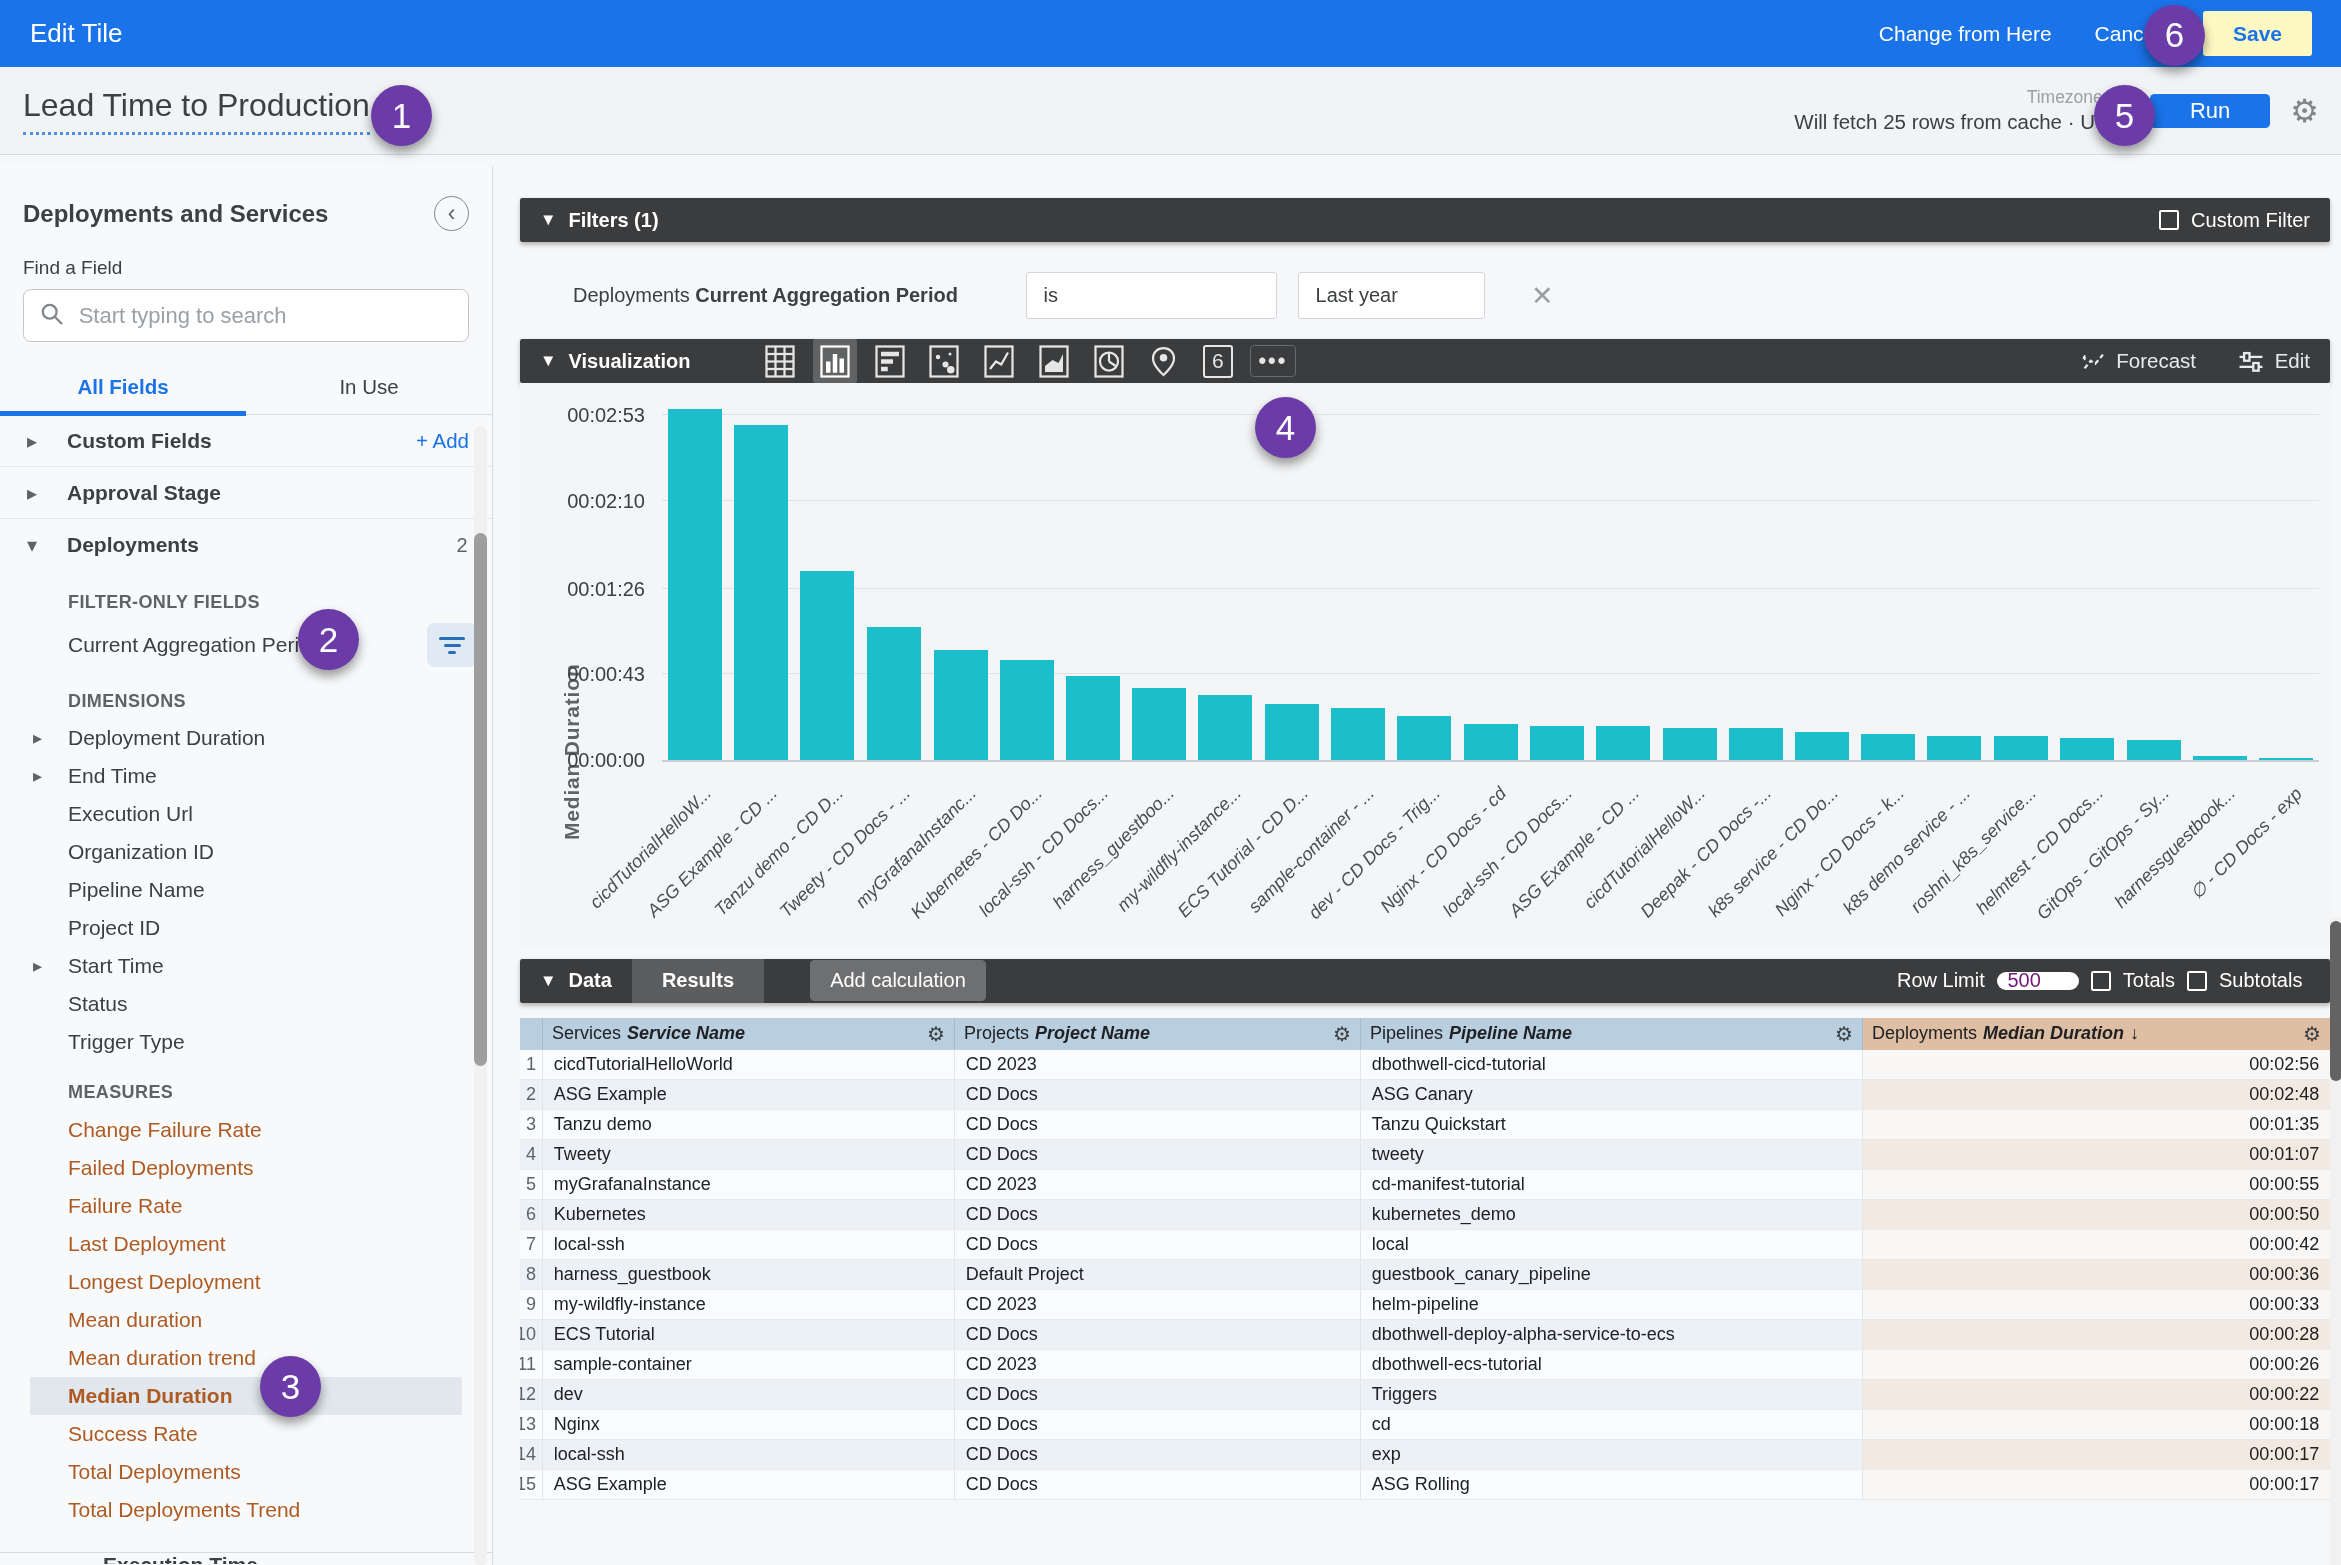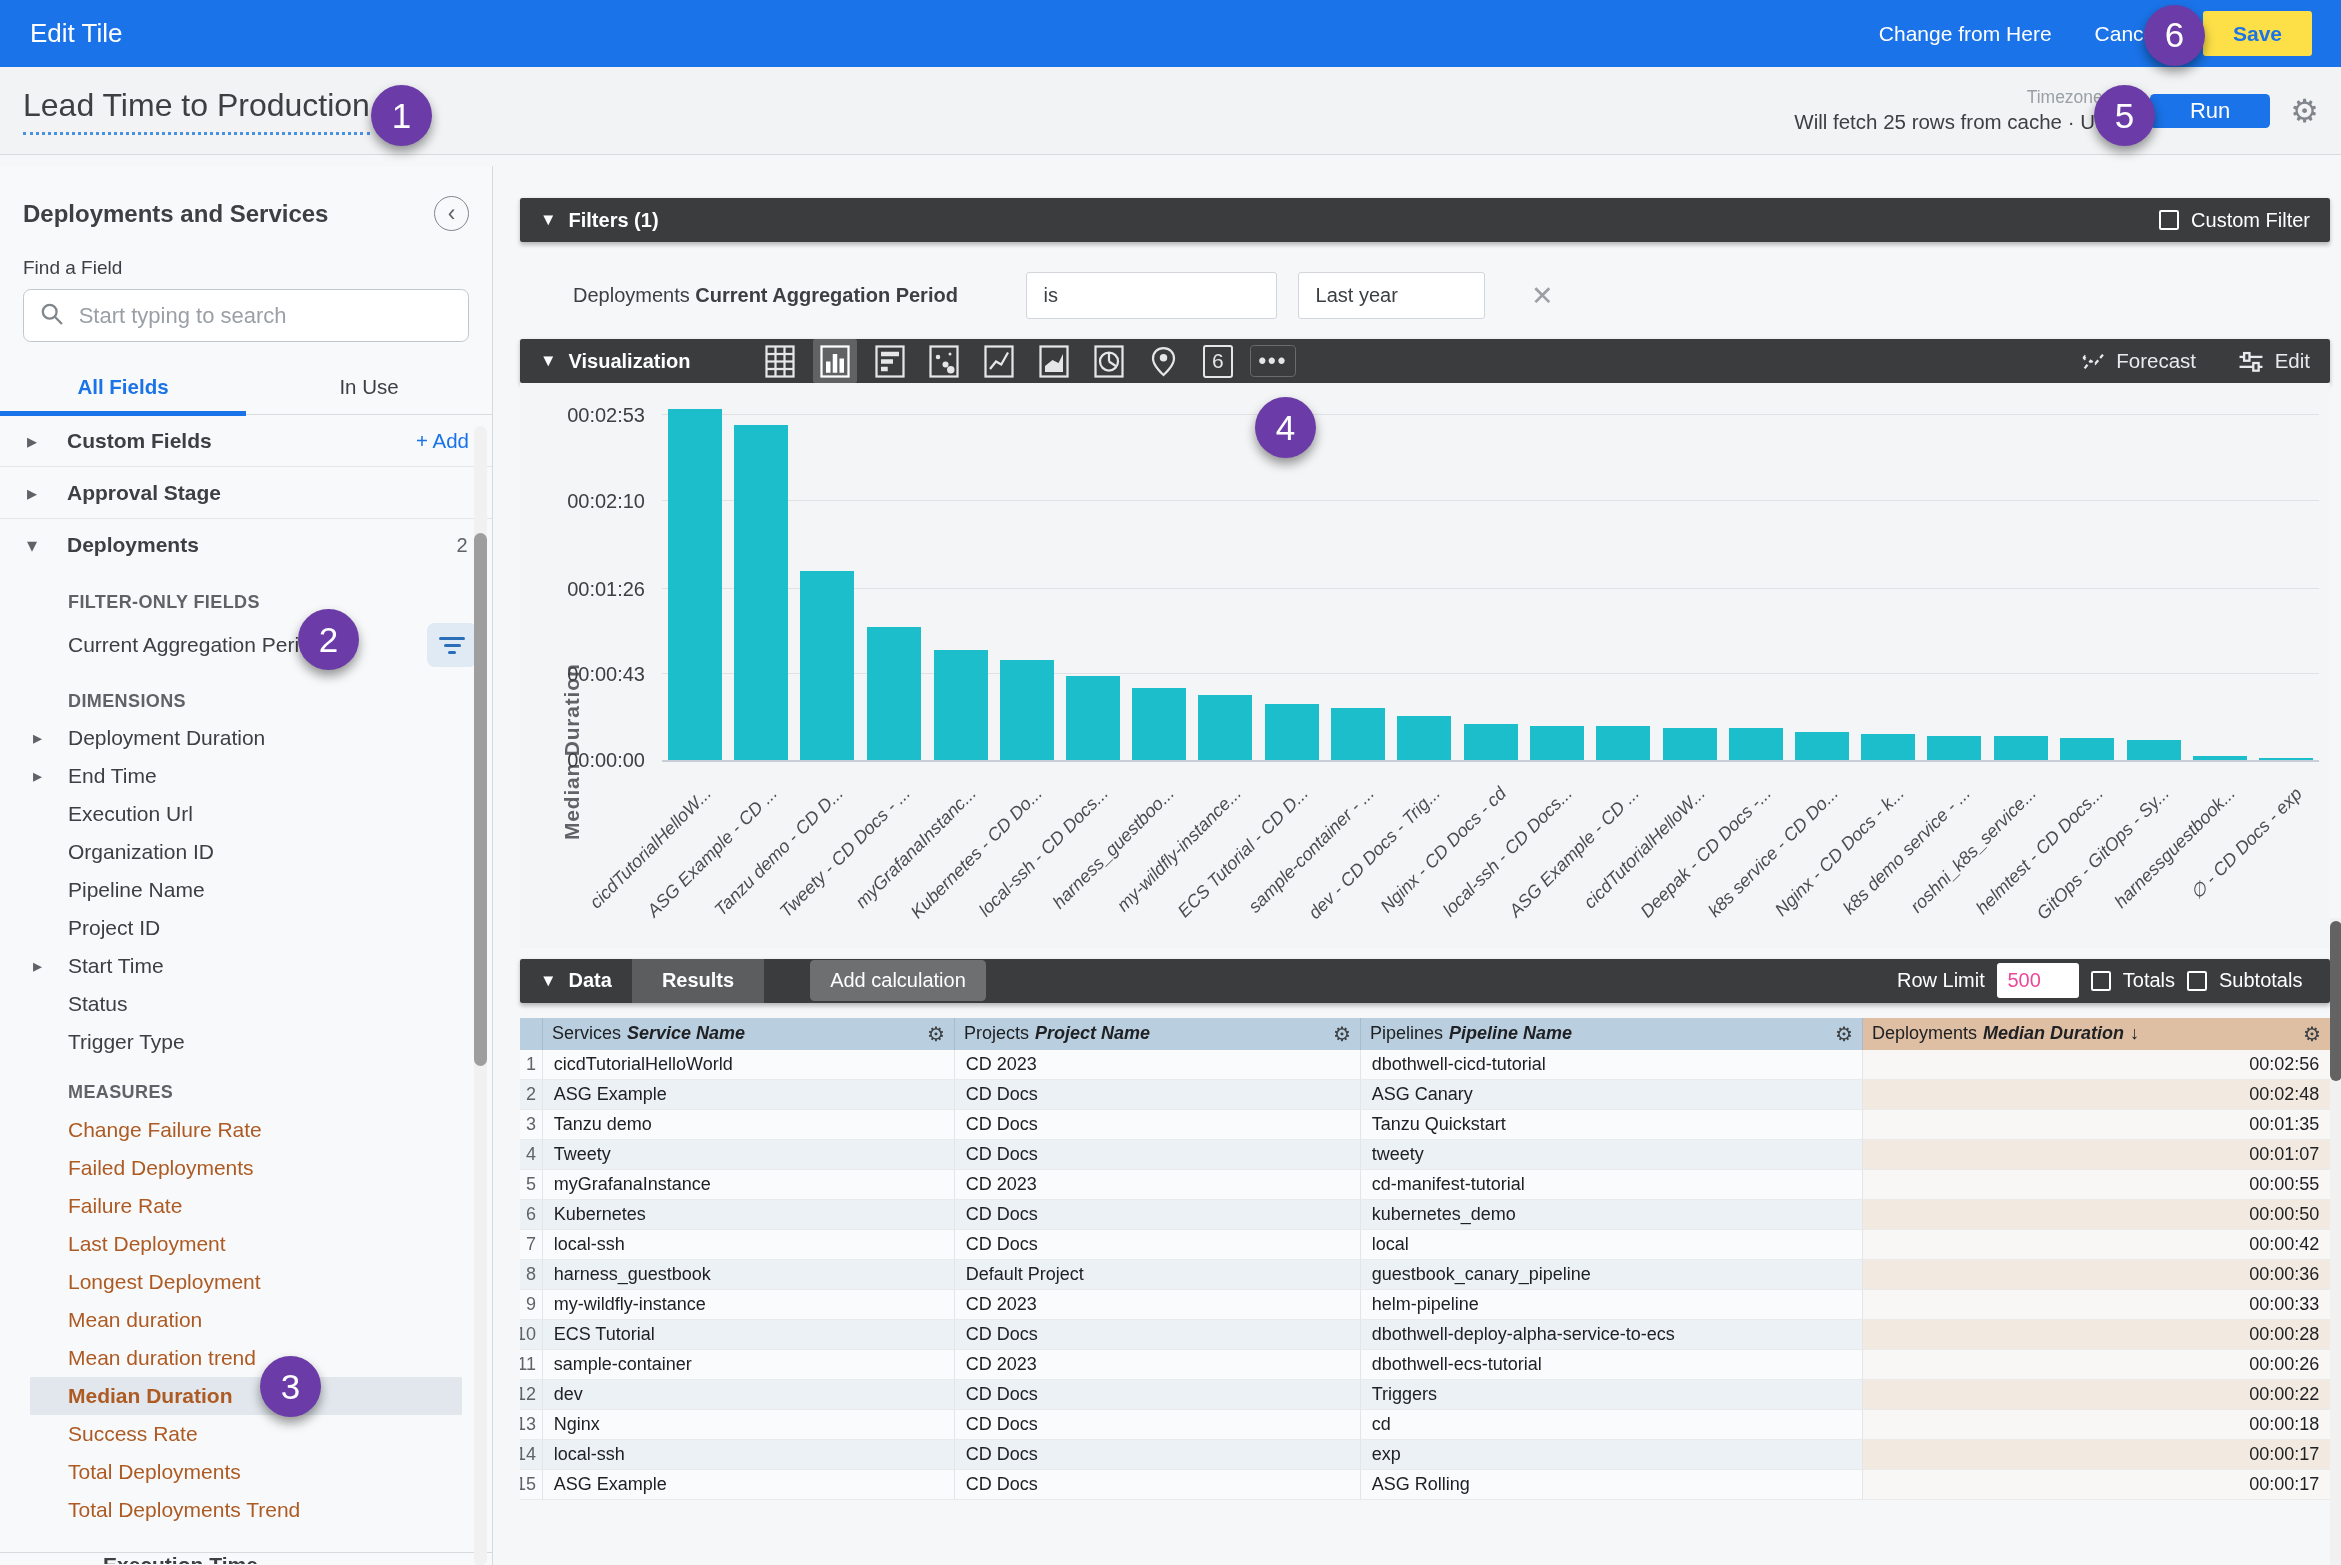--- a/index.html
+++ b/index.html
@@ -5,21 +5,21 @@
   * { box-sizing: border-box; margin: 0; padding: 0; }
   html,body { width: 2342px; height: 1566px; }
   body { font-family: "Liberation Sans", sans-serif; background:#f6f7f8; overflow:hidden; }
   .app { position:relative; width:2342px; height:1566px; overflow:hidden; background:#f6f7f8; }
 
   
   .topbar { position:absolute; left:0; top:0; width:100%; height:67px; background:#1a73e8; display:flex; align-items:center; padding:0 30px; z-index:30; }
   .topbar-title { color:#fff; font-size:26px; font-weight:400; }
   .topbar-right { margin-left:auto; display:flex; align-items:center; gap:43px; }
   .topbar-link { color:#fff; font-size:21px; cursor:pointer; white-space:nowrap; }
-  .save-btn { background:#fde047; color:#1a73e8; font-size:21px; font-weight:700; border:none; border-radius:3px; padding:10.7px 30px; cursor:pointer; }
+  .save-btn { background:#fef9c3; color:#1a73e8; font-size:21px; font-weight:700; border:none; border-radius:3px; padding:10.7px 30px; cursor:pointer; }
 
   
   .tile-header { position:absolute; left:0; top:67px; width:100%; height:88px; background:#f1f3f4; border-bottom:1.5px solid #d8dadd; display:flex; align-items:center; padding:0 23px; z-index:20; }
   .tile-title { font-size:32px; color:#3c4043; border-bottom:3px dotted #4a90e2; padding-bottom:7.6px; line-height:1.2; }
   .header-right { margin-left:auto; display:flex; align-items:center; gap:20px; }
   .fetch-block { position:relative; text-align:right; padding-right:7.6px; }
   .tz-row { font-size:17.5px; color:#9aa0a6; margin-bottom:1.5px; text-align:right; }
   .fetch-text { font-size:20.5px; color:#3c4043; white-space:nowrap; }
   .run-btn { background:#1a73e8; color:#fff; border:none; border-radius:4.6px; font-size:22px; padding:4px 40px; cursor:pointer; }
   .gear { font-size:32px; color:#80868b; line-height:1; cursor:pointer; }
@@ -98,21 +98,21 @@
   .ylabel { position:absolute; left:40px; top:457px; transform:rotate(-90deg); transform-origin:0 0; font-size:21px; font-weight:700; color:#5f6368; letter-spacing:0.8px; white-space:nowrap; }
   .xlabels { position:absolute; left:0; right:0; top:380px; height:184px; overflow:hidden; }
   .xlabel { position:absolute; top:20px; width:251px; text-align:right; font-size:18px; font-style:italic; color:#4a4d51; transform:rotate(-45deg); transform-origin:top right; white-space:nowrap; }
 
   
   .data-bar { margin-top:10.7px; padding-left:0; }
   .data-bar .bar-caret { margin-left:20px; }
   .results-tab { background:#5c5d5f; height:44px; display:flex; align-items:center; padding:0 30px; font-size:20px; font-weight:700; margin-left:20px; cursor:pointer; }
   .add-calc { background:#6e6f71; border:none; color:#fff; font-size:20px; border-radius:4.6px; padding:9px 20px; margin-left:46px; cursor:pointer; }
   .rowlimit-label { font-size:20px; }
-  .rowlimit-input { width:82px; height:35px; border:none; border-radius:3px; font-size:20px; text-align:left; padding:0 10.7px; color:#ec4899; font-family:"Liberation Sans",sans-serif; }
+  .rowlimit-input { width:82px; height:18px; border:none; border-radius:11px; font-size:20px; text-align:left; padding:0 10.7px; color:#701a75; font-family:"Liberation Sans",sans-serif; }
 
   
   .table { margin-top:15px; }
   .trow, .thead { display:grid; grid-template-columns:23px 412px 406px 502px 1fr; }
   .thead { height:32px; }
   .hcell { background:#b9cfdf; display:flex; align-items:center; font-size:18px; color:#202124; padding:0 9px; border-right:1.5px solid #a5bccc; }
   .hcell .prefix { font-weight:400; margin-right:6px; white-space:nowrap; }
   .hcell .colname { font-weight:700; white-space:nowrap;font-style:italic; }
   .hcell .hgear { margin-left:auto; font-size:20px; color:#3c4043; cursor:pointer; }
   .hcell.median { background:#debfa3; border-right:none; }

